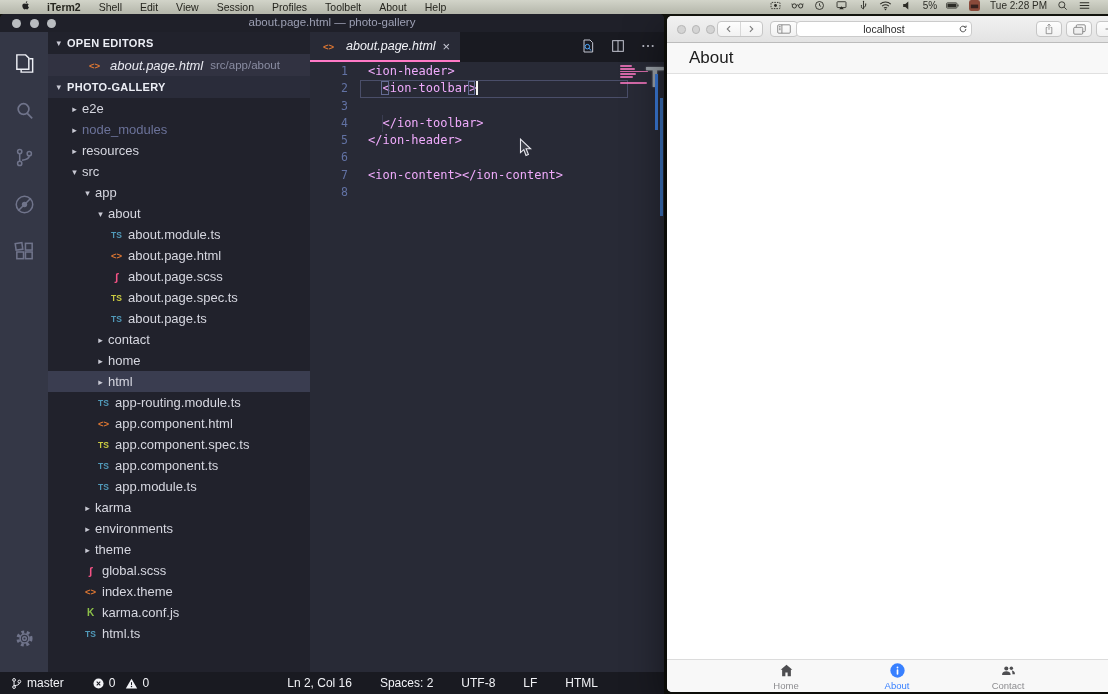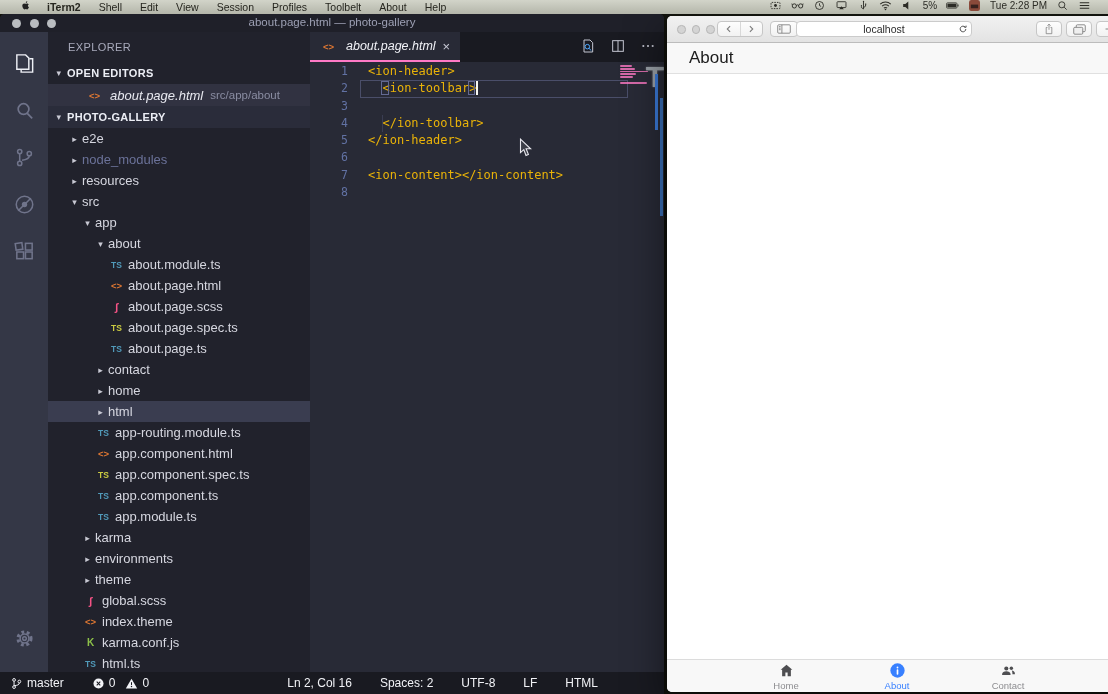--- a/index.html
+++ b/index.html
@@ -59,21 +59,21 @@
        font-size:12.5px;color:#f1f2f7;font-style:italic;border-bottom:2px solid #ff79c6;box-sizing:border-box}
   .tab .close{margin-left:auto;font-style:normal;color:#c8cad6;font-size:13px;line-height:1}
   .eactions{position:absolute;right:8px;top:0;height:28px;display:flex;align-items:center;gap:14px;color:#c3c5d1}
   .eactions .ic svg{width:16px;height:16px}
 
   .editor{flex:1;position:relative;background:#282a36;padding-top:1px;overflow:hidden;
           font-family:"DejaVu Sans Mono",monospace;font-size:12px}
   .cline{position:relative;display:flex;height:17.25px;line-height:17.25px}
   .gut{width:38px;text-align:right;color:#6272a4;flex:none;font-size:11.5px}
   .ctext{margin-left:20px;position:relative;white-space:pre}
-  .tok-tag{color:#eab308}.tok-text{color:#f8f8f2}.tok-plain{color:#f8f8f2}
+  .tok-tag{color:#f0abfc}.tok-text{color:#f8f8f2}.tok-plain{color:#f8f8f2}
   .linebox{position:absolute;left:50px;right:36px;top:0;bottom:0;border:1px solid #4a4e69;pointer-events:none}
   .bbox{position:absolute;top:1px;height:14px;width:1ch;border:1px solid #646a93;box-sizing:border-box}
   .caret{position:absolute;top:1px;height:14px;width:1.5px;background:#f8f8f2}
   .iguide{position:absolute;left:2ch;top:0;bottom:0;border-left:1px solid #3a3d52}
   .minimap{position:absolute;top:3px;right:14px;width:30px}
   .mm-line{height:1.8px;margin-bottom:1px;background:rgba(255,121,198,.8);border-radius:1px}
   .artifact-t{position:absolute;top:-2px;right:0;font:bold 30px "Liberation Sans",sans-serif;
               color:#9aa1a8;text-shadow:0 0 2px rgba(255,255,255,.4)}
   .ovr1{position:absolute;right:6px;top:12px;width:3px;height:56px;background:#3a79d8}
   .ovr2{position:absolute;right:1px;top:36px;width:3px;height:118px;background:#407fd2;opacity:.85}
@@ -263,21 +263,20 @@
         <div class="abicon settings ic">
             <svg viewBox="0 0 24 24" fill="none" stroke="currentColor">
               <circle cx="12" cy="12" r="6.8" stroke-width="3.2" stroke-dasharray="2.9 2.7"></circle>
               <circle cx="12" cy="12" r="4.6" stroke-width="1.6"></circle>
               <circle cx="12" cy="12" r="1.9" stroke-width="1.5"></circle>
             </svg>
           </div>
       </div>
 
       <div class="sidebar">
-        <div class="sb-title">EXPLORER</div>
         <div class="sb-sec">
           <span class="chev">▾</span>
           <span>OPEN EDITORS</span>
         </div>
         <div class="oe-item">
           <span class="ficon html">&lt;&gt;</span>
           <span class="oe-name">about.page.html</span>
           <span class="oe-path">src/app/about</span>
         </div>
         <div class="sb-sec proj">

